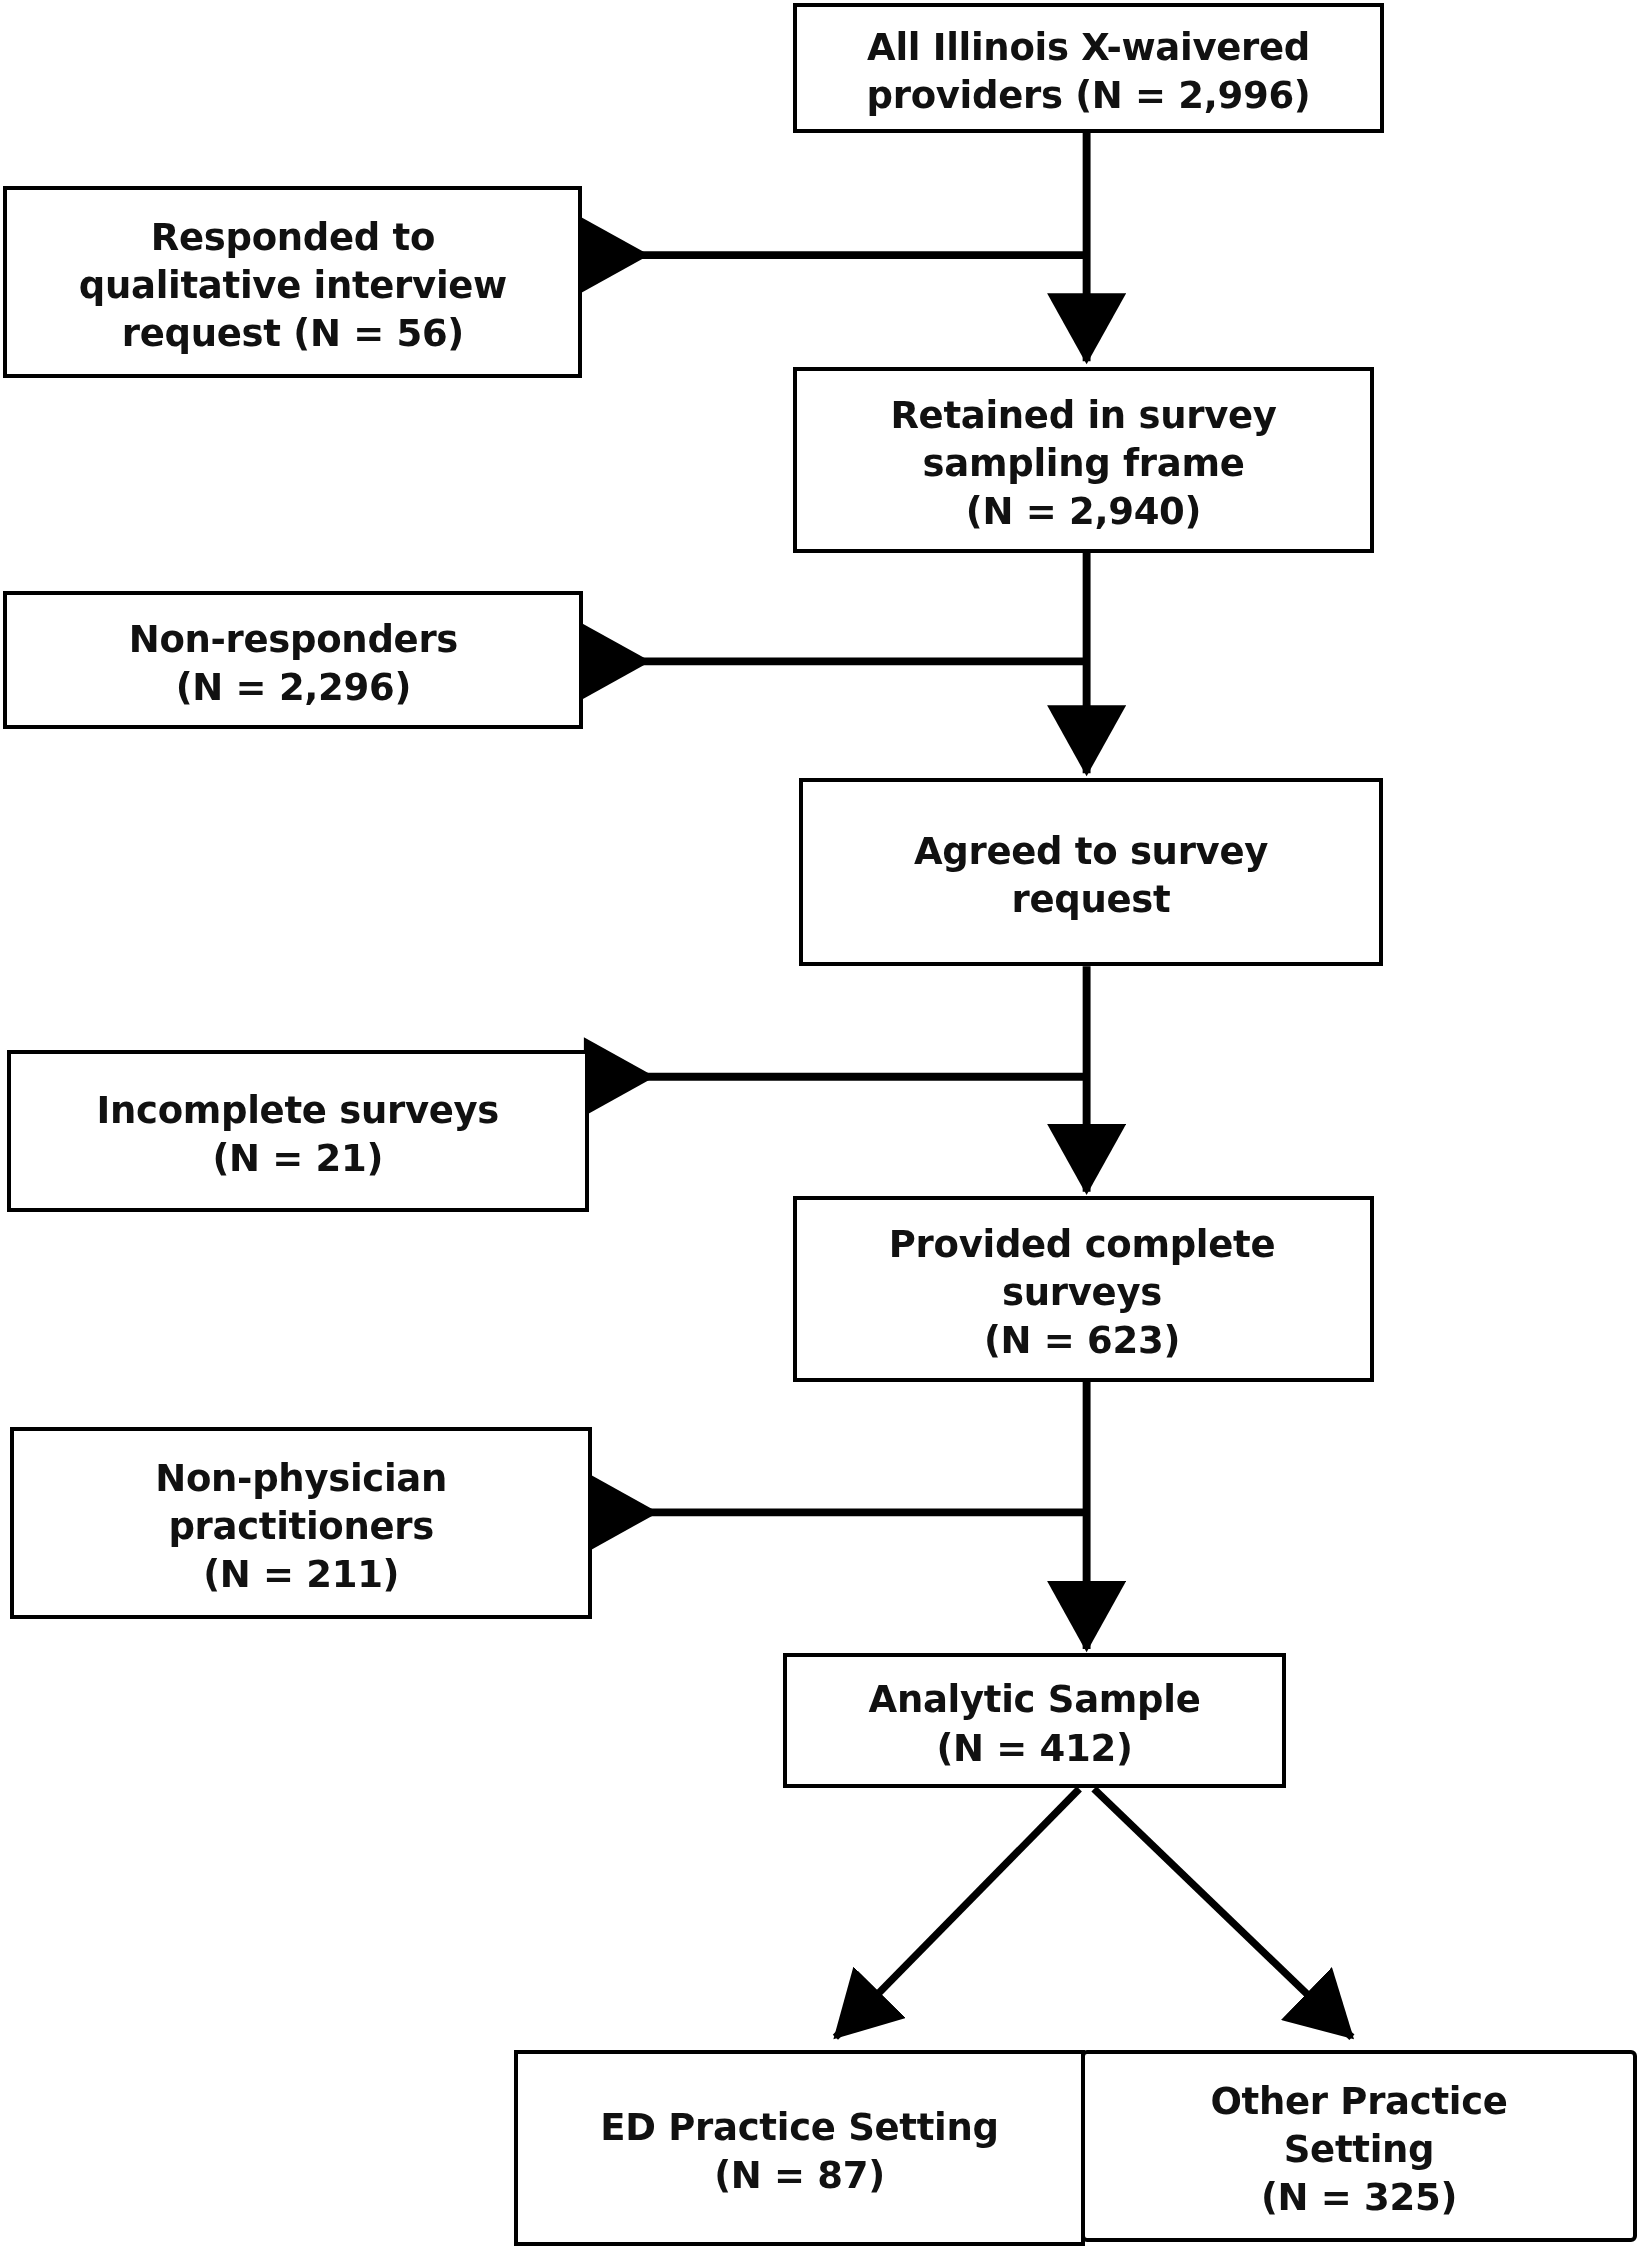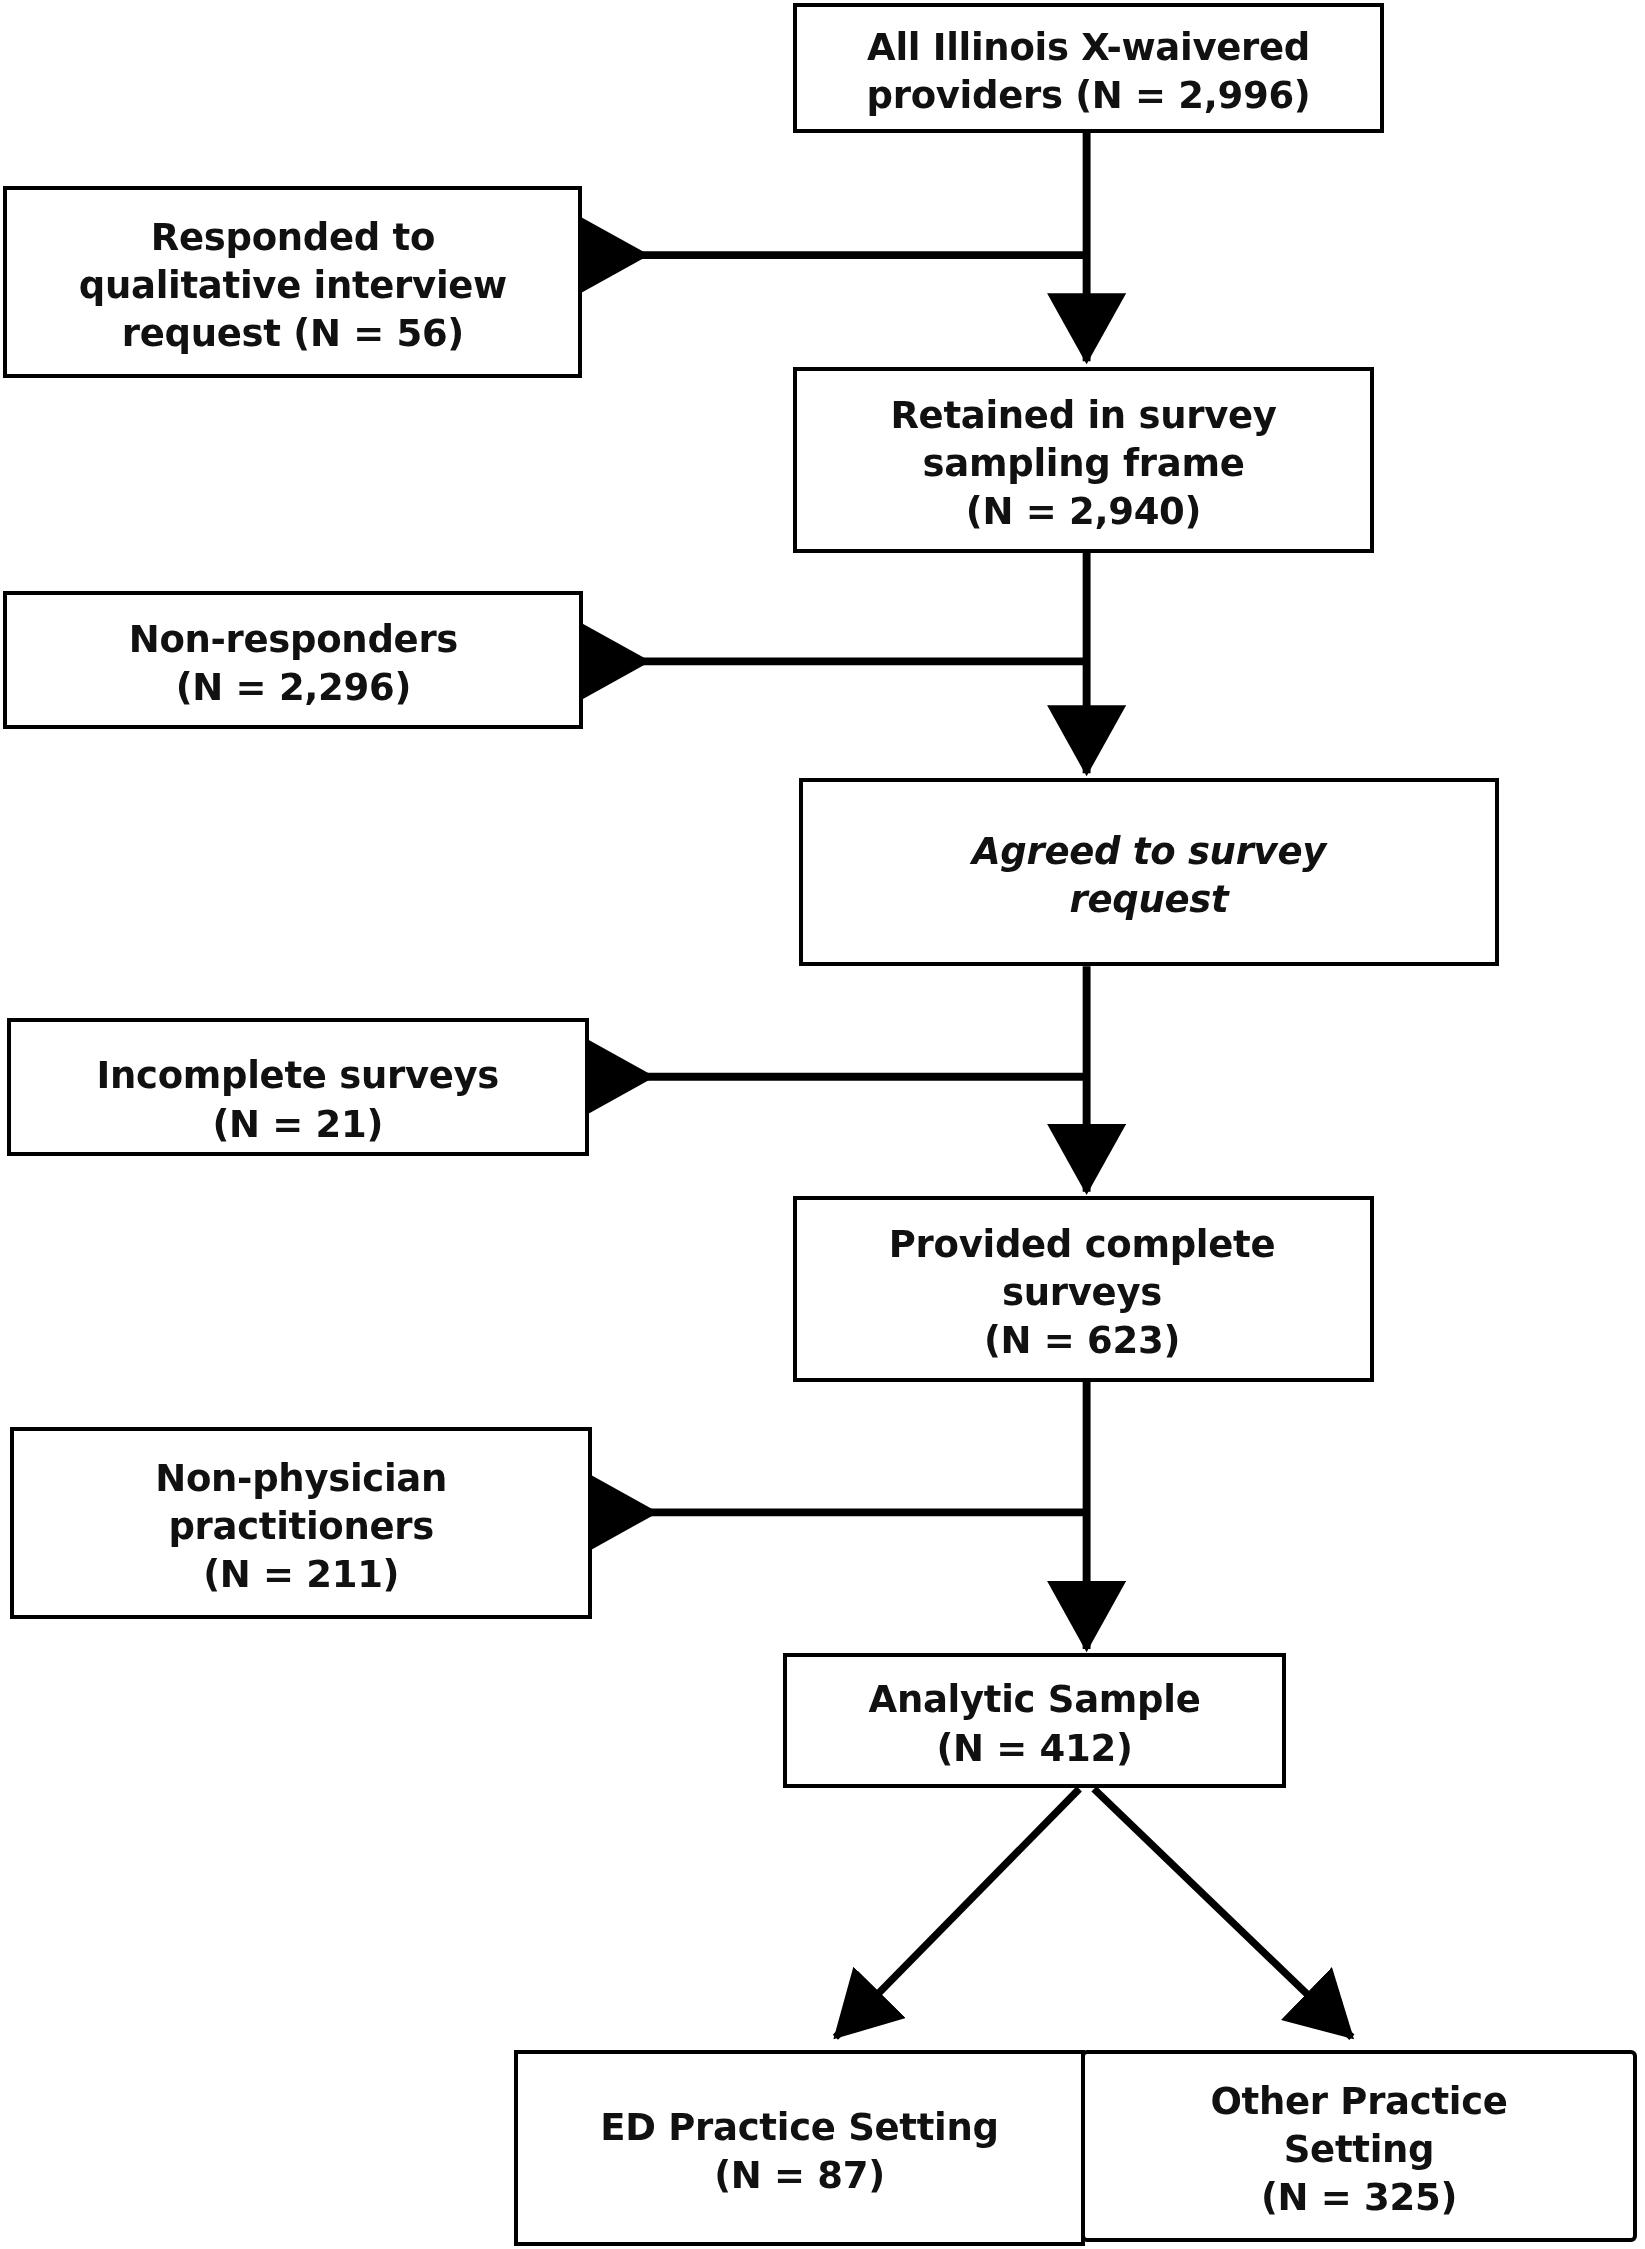--- a/index.html
+++ b/index.html
@@ -121,28 +121,28 @@
     </div>
   </div>
 
   <div class="node" style="left:3.4px; top:591px; width:580px; height:138px;">
     <div class="txt">
       <span class="ln">Non-responders</span>
       <span class="ln">(N = 2,296)</span>
     </div>
   </div>
 
-  <div class="node" style="left:799px; top:778px; width:700px; height:188px;font-style:italic;">
+  <div class="node" style="left:799px; top:778px; width:584px; height:188px;">
     <div class="txt">
       <span class="ln">Agreed to survey</span>
       <span class="ln">request</span>
     </div>
   </div>
 
-  <div class="node" style="left:6.8px; top:1018px; width:582px; height:138px;align-items:flex-end;">
+  <div class="node" style="left:6.8px; top:1050px; width:582px; height:162px;">
     <div class="txt">
       <span class="ln">Incomplete surveys</span>
       <span class="ln">(N = 21)</span>
     </div>
   </div>
 
   <div class="node" style="left:793px; top:1196px; width:581px; height:186px;padding-left:6px;">
     <div class="txt">
       <span class="ln">Provided complete</span>
       <span class="ln">surveys</span>

